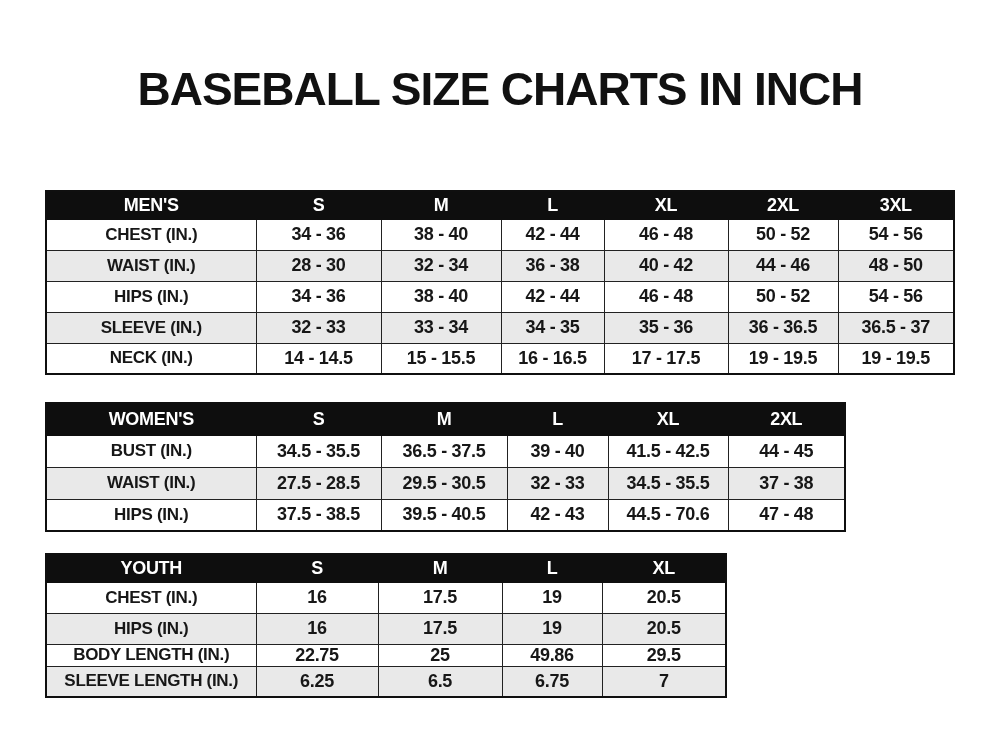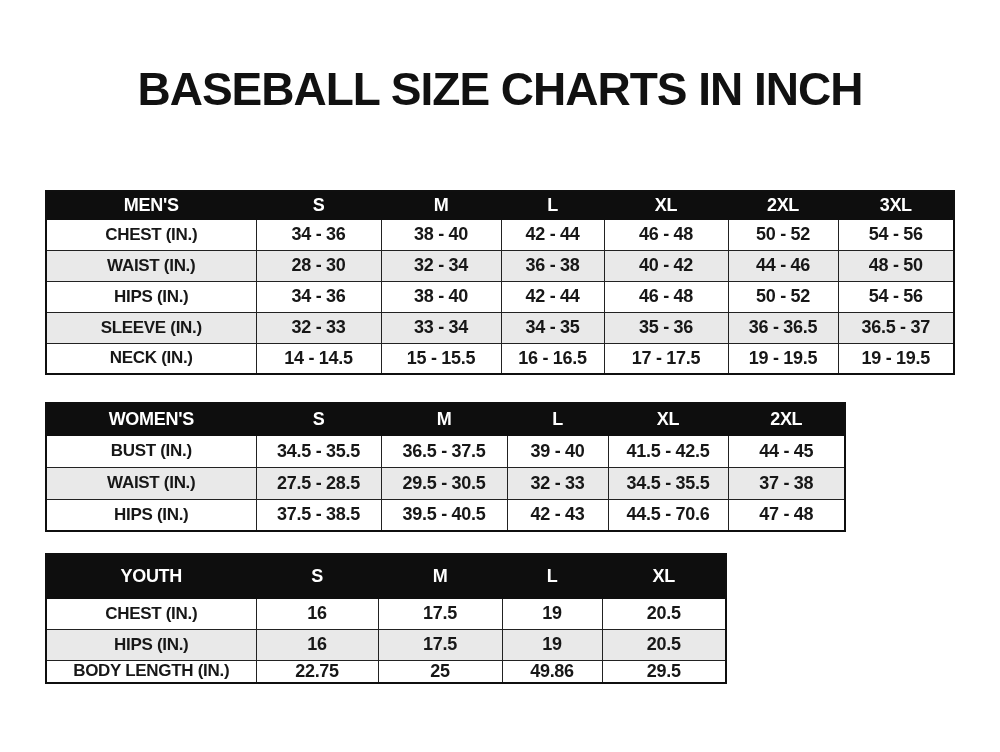--- a/index.html
+++ b/index.html
@@ -179,21 +179,21 @@
   <section class="table-wrap" style="left: 45px; top: 553px;">
       <table class="size-table">
         <colgroup>
           <col style="width: 210px;">
           <col style="width: 122px;">
           <col style="width: 124px;">
           <col style="width: 100px;">
           <col style="width: 124px;">
         </colgroup>
         <thead>
-          <tr style="height: 44px;">
+          <tr style="height: 28px;">
             <th>YOUTH</th>
             <th>S</th>
             <th>M</th>
             <th>L</th>
             <th>XL</th>
           </tr>
         </thead>
         <tbody>
           <tr style="height: 31px;">
             <th>CHEST (IN.)</th>
@@ -209,16 +209,23 @@
             <td>19</td>
             <td>20.5</td>
           </tr>
           <tr style="height: 14px;">
             <th>BODY LENGTH (IN.)</th>
             <td>22.75</td>
             <td>25</td>
             <td>49.86</td>
             <td>29.5</td>
           </tr>
+          <tr style="height: 31px;">
+            <th>SLEEVE LENGTH (IN.)</th>
+            <td>6.25</td>
+            <td>6.5</td>
+            <td>6.75</td>
+            <td>7</td>
+          </tr>
         </tbody>
       </table>
     </section>
 </main>
 
 </body></html>

